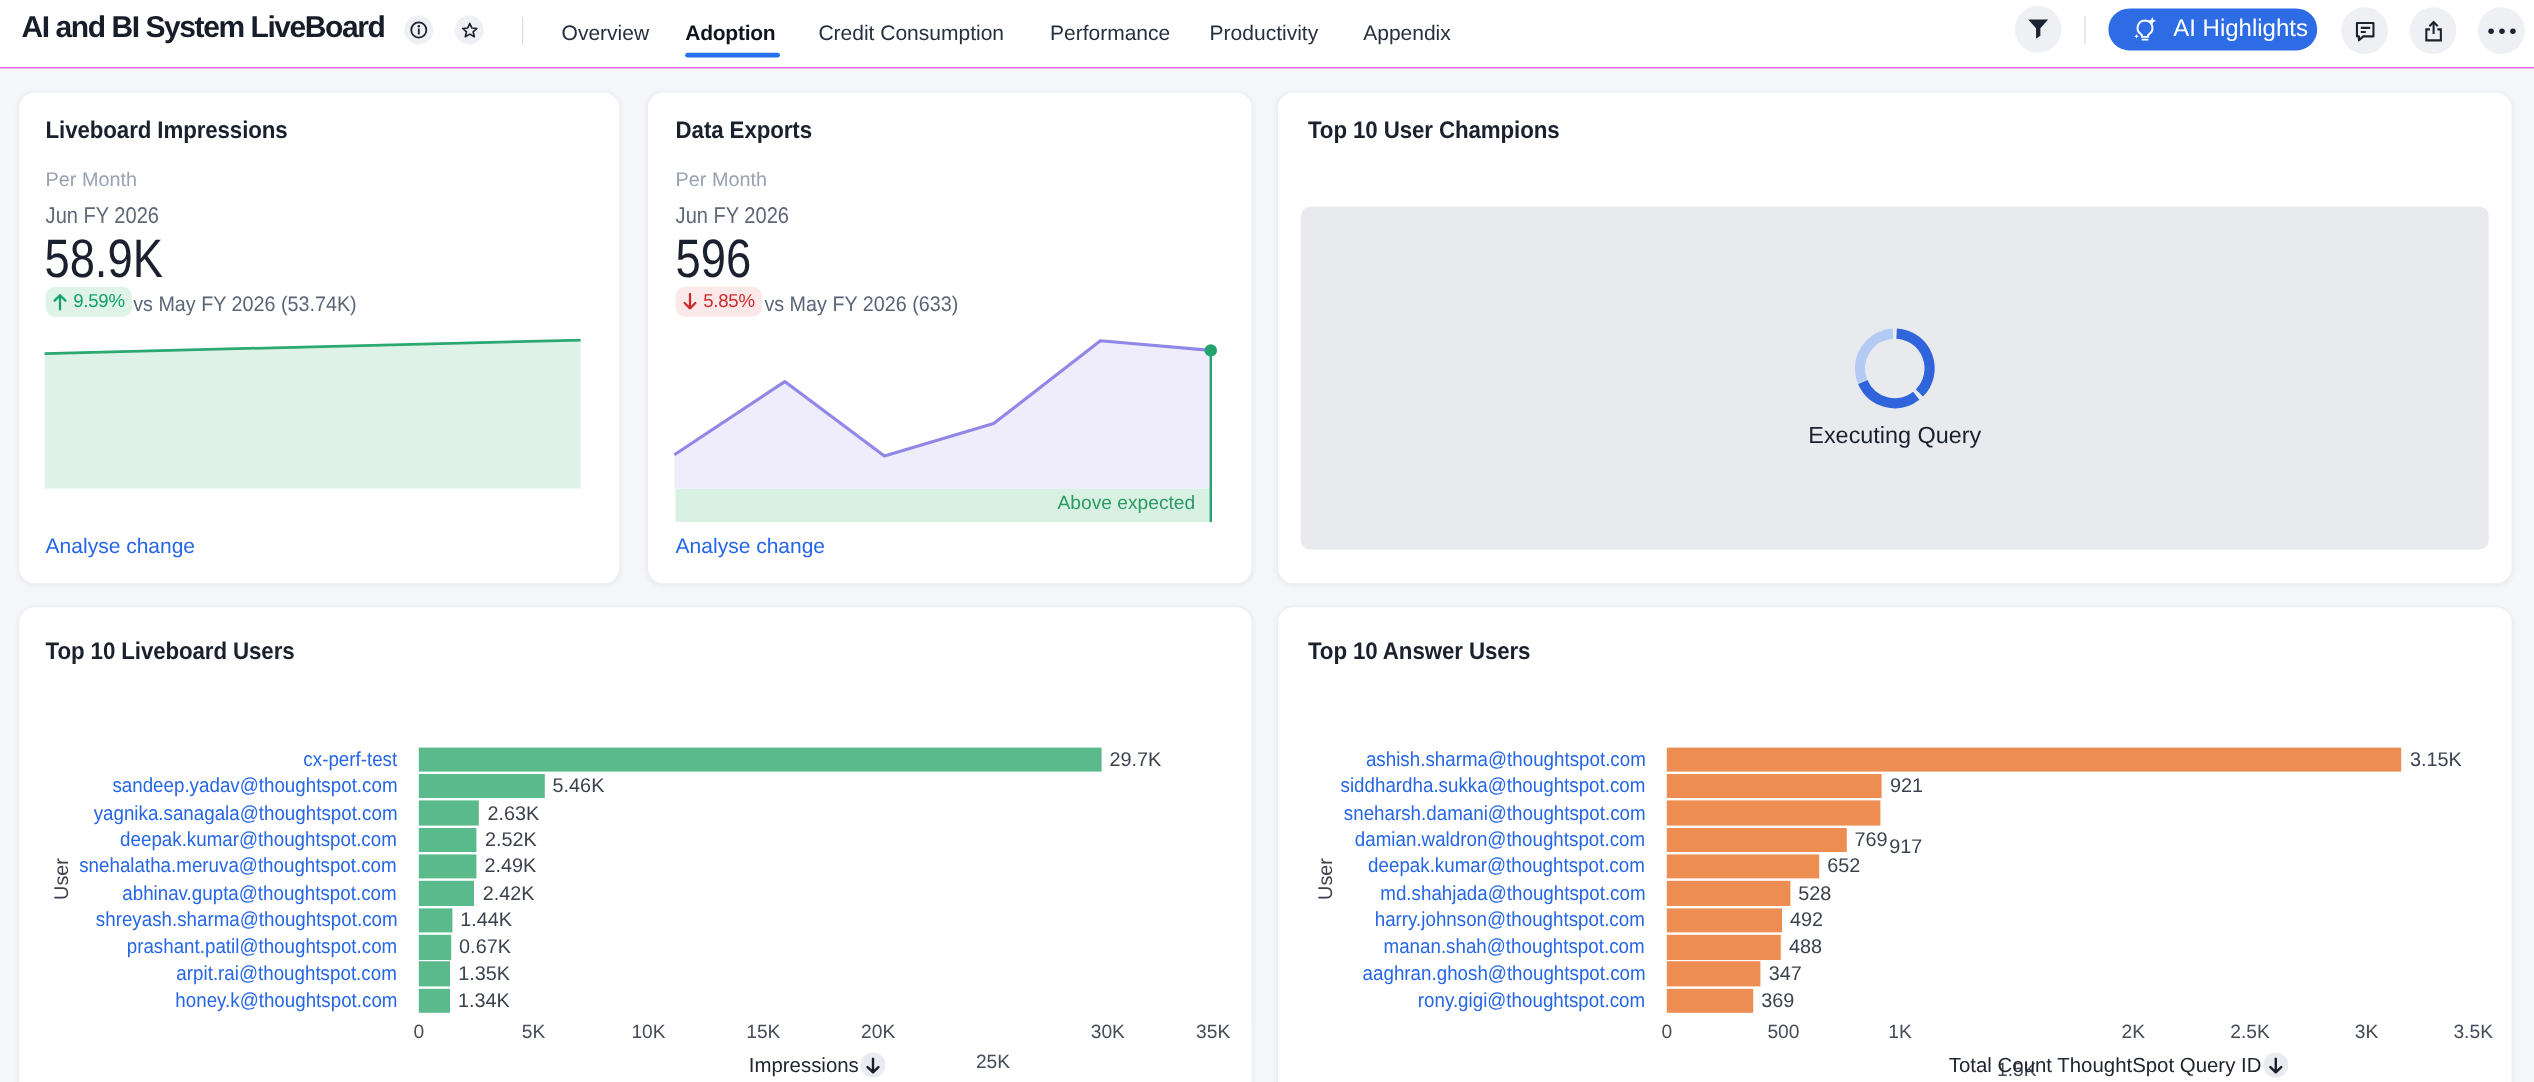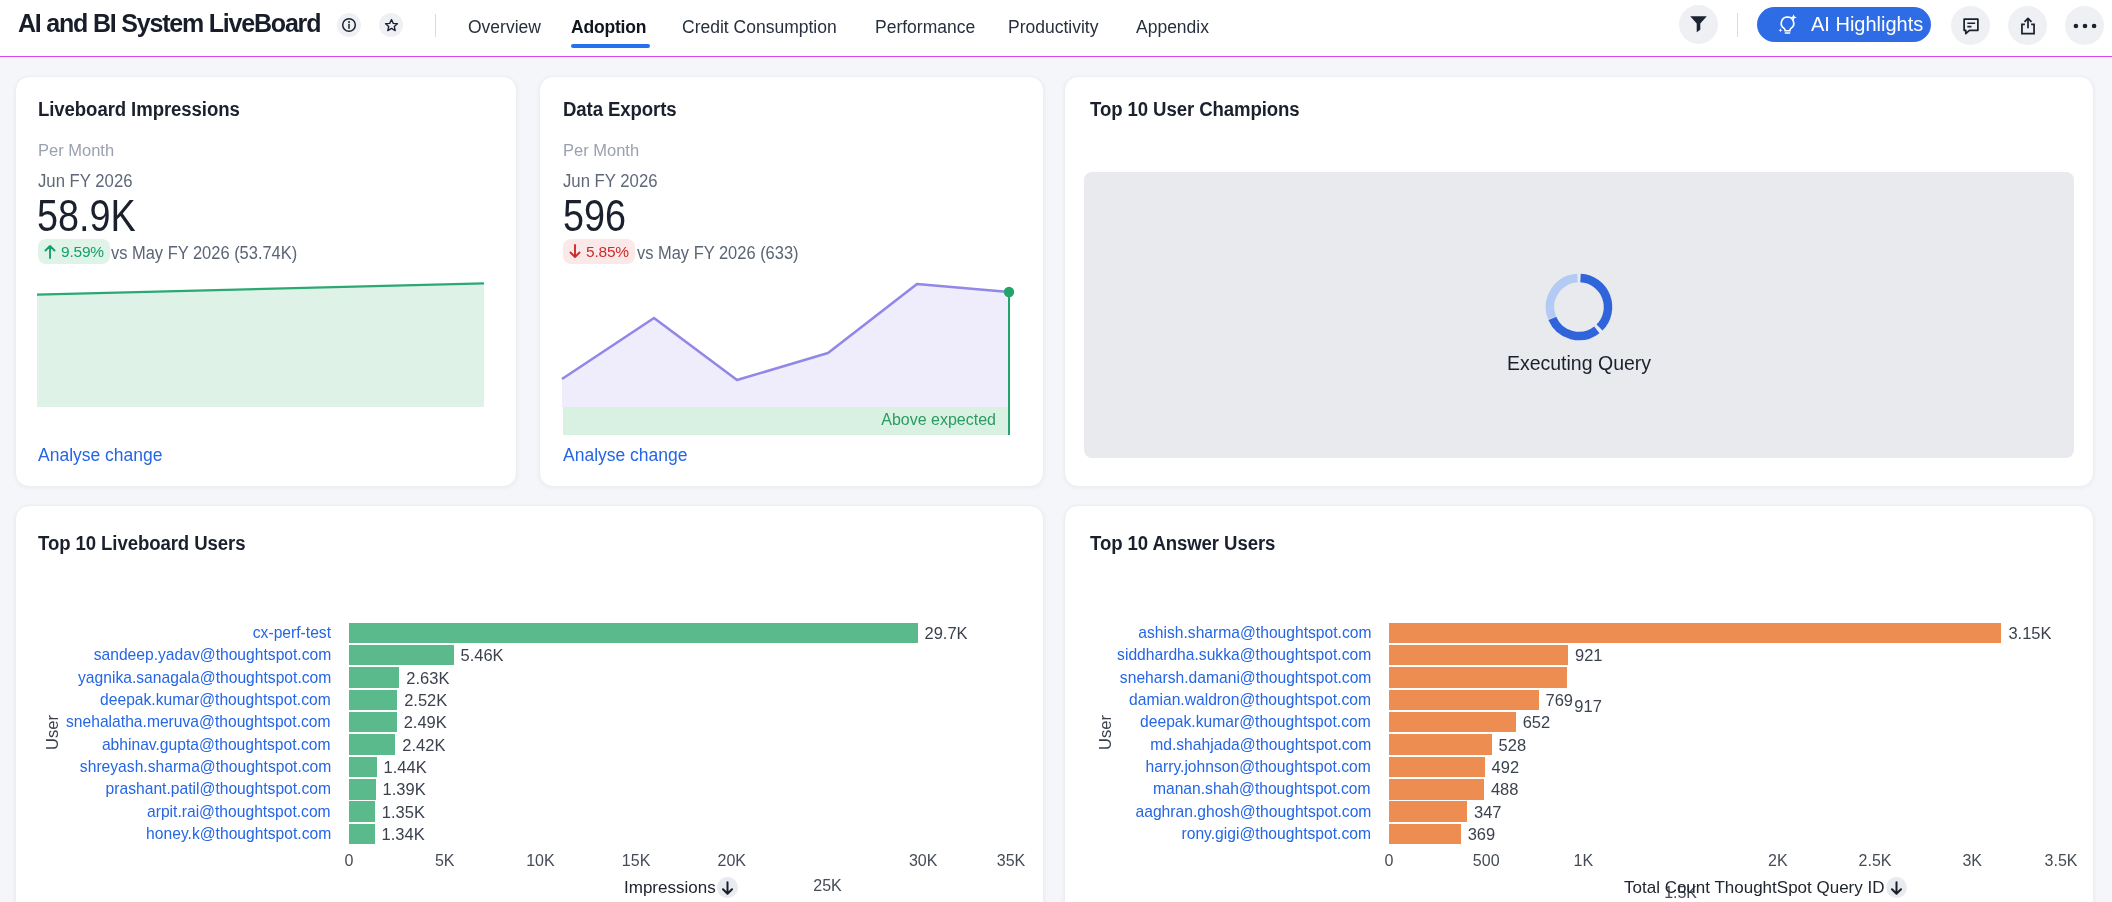--- a/index.html
+++ b/index.html
@@ -171,21 +171,21 @@
 <div class="bar" style="left:349px;top:711.9px;width:47.7px;background:#5BBA8B;"></div>
 <div class="vlabel" style="left:403.7px;top:712.1px;">2.49K</div>
 <div class="elabel" style="right:1781px;top:734.5px;">abhinav.gupta@thoughtspot.com</div>
 <div class="bar" style="left:349px;top:734.2px;width:46.3px;background:#5BBA8B;"></div>
 <div class="vlabel" style="left:402.3px;top:734.5px;">2.42K</div>
 <div class="elabel" style="right:1781px;top:756.9px;">shreyash.sharma@thoughtspot.com</div>
 <div class="bar" style="left:349px;top:756.6px;width:27.6px;background:#5BBA8B;"></div>
 <div class="vlabel" style="left:383.6px;top:756.9px;">1.44K</div>
 <div class="elabel" style="right:1781px;top:779.2px;">prashant.patil@thoughtspot.com</div>
 <div class="bar" style="left:349px;top:779.0px;width:26.6px;background:#5BBA8B;"></div>
-<div class="vlabel" style="left:382.6px;top:779.2px;">1.39K</div>
+<div class="vlabel" style="left:382.6px;top:779.2px;">0.67K</div>
 <div class="elabel" style="right:1781px;top:801.5px;">arpit.rai@thoughtspot.com</div>
 <div class="bar" style="left:349px;top:801.3px;width:25.8px;background:#5BBA8B;"></div>
 <div class="vlabel" style="left:381.8px;top:801.5px;">1.35K</div>
 <div class="elabel" style="right:1781px;top:823.9px;">honey.k@thoughtspot.com</div>
 <div class="bar" style="left:349px;top:823.6px;width:25.6px;background:#5BBA8B;"></div>
 <div class="vlabel" style="left:381.6px;top:823.9px;">1.34K</div>
 <div class="tick" style="left:309.0px;top:851px;">0</div>
 <div class="tick" style="left:404.7px;top:851px;">5K</div>
 <div class="tick" style="left:500.4px;top:851px;">10K</div>
 <div class="tick" style="left:596.1px;top:851px;">15K</div>

